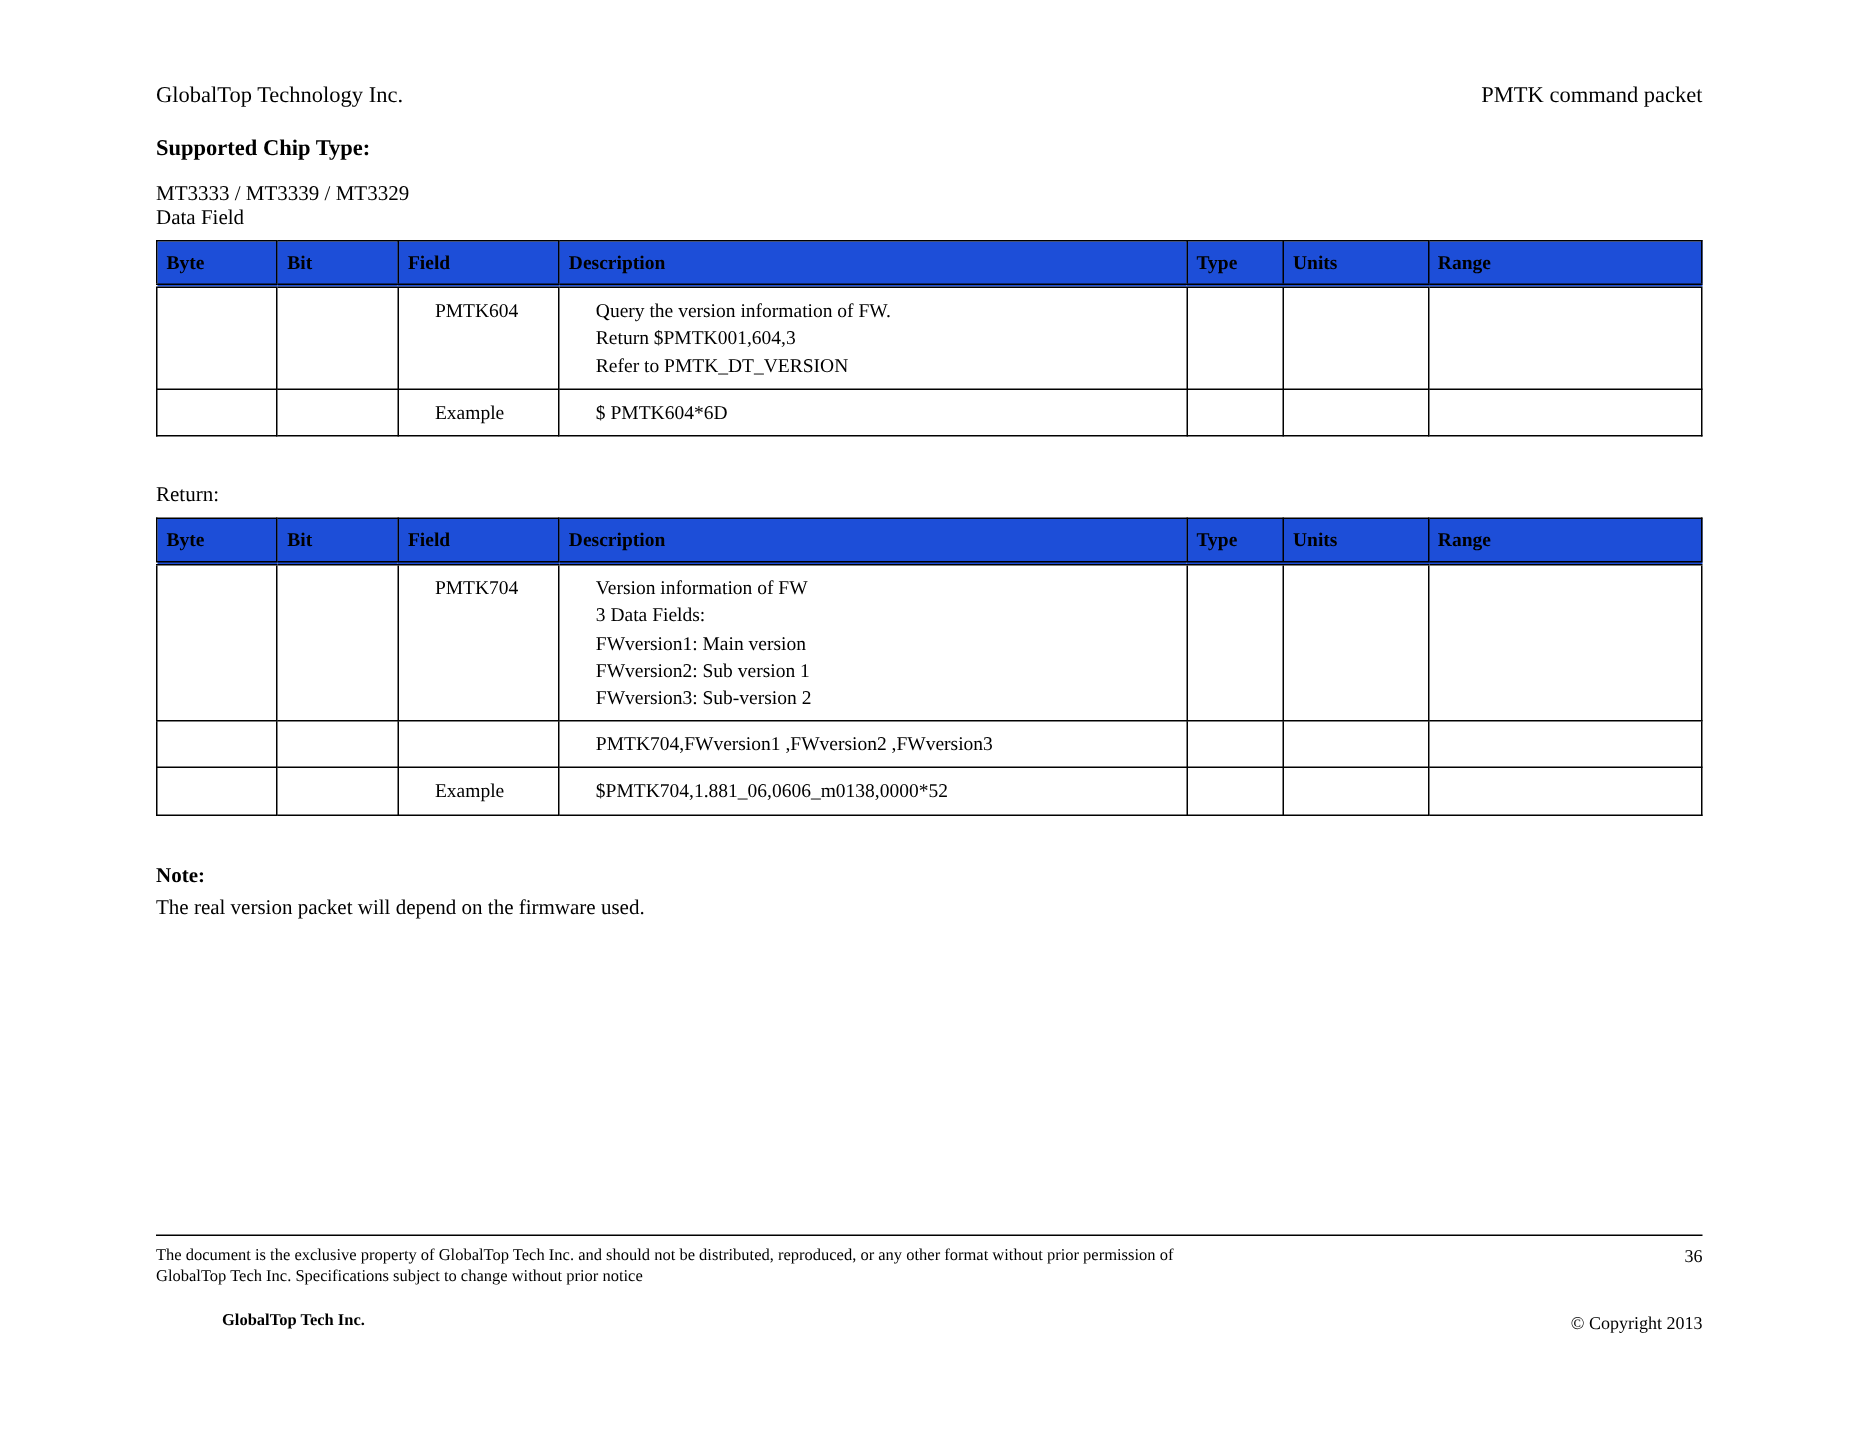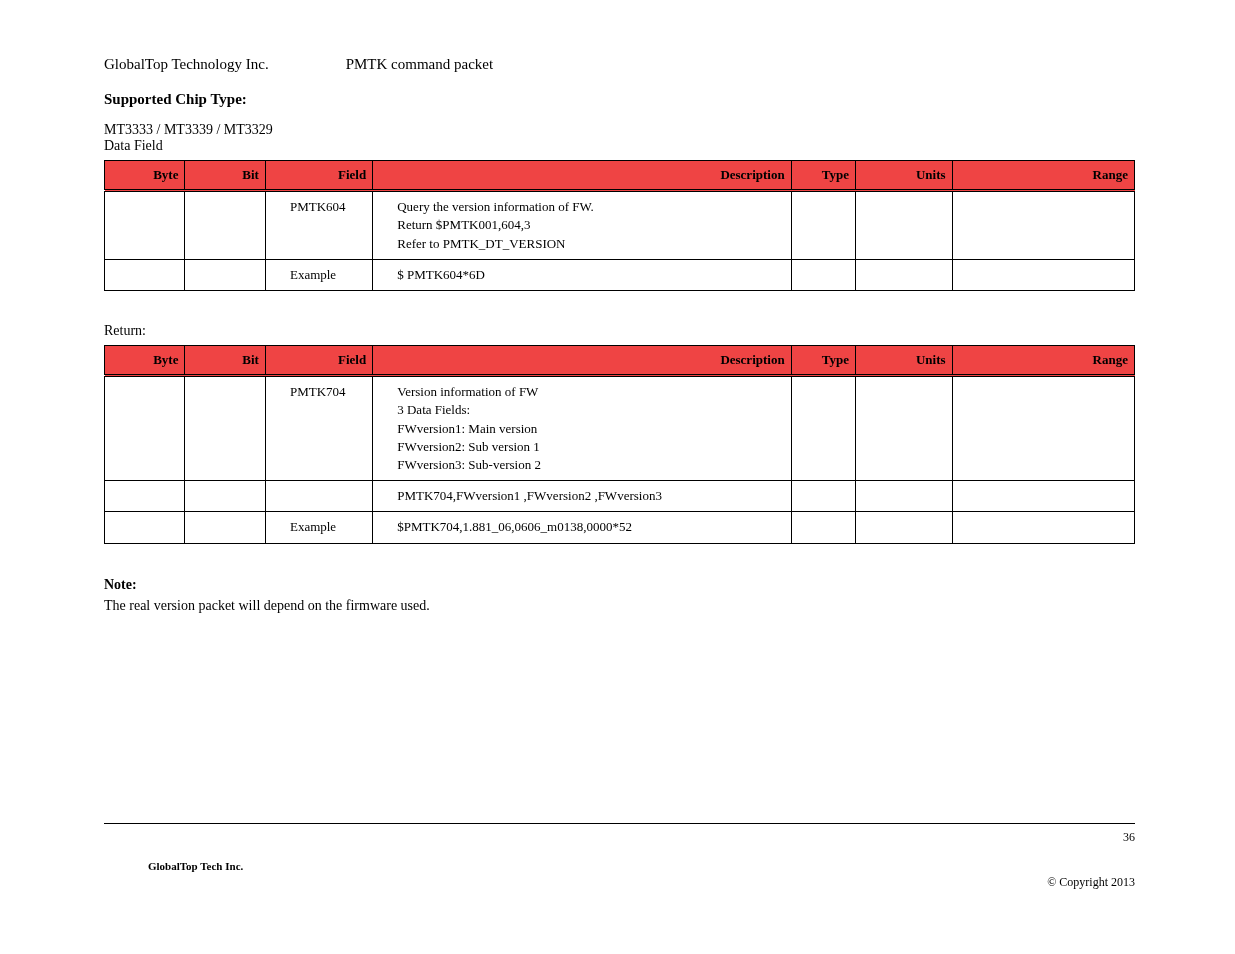--- a/index.html
+++ b/index.html
@@ -11,20 +11,21 @@
   }
   .page {
     position: relative;
     width: 1235px;
     height: 954px;
     box-sizing: border-box;
     padding: 56px 100px 0 104px;
   }
   .header-line {
     display: flex;
+    justify-content: space-between;
     align-items: baseline;
     font-size: 15px;
     margin-bottom: 18px;
     gap: 41px;
   }
   .header-right {
     text-align: right;
     margin-left: 36px;
   }
   .term-title {
@@ -33,23 +34,23 @@
     margin: 4px 0 14px 0;
   }
 
   table.spec {
     width: 100%;
     border-collapse: collapse;
     font-size: 13.5px;
     table-layout: fixed;
   }
   table.spec th {
-    background: #ef4444;
+    background: #1d4ed8;
     font-weight: bold;
-    text-align: right;
+    text-align: left;
     vertical-align: middle;
     padding: 6px 6px;
     border: 1px solid #000;
     font-size: 13px;
     line-height: 1.25;
   }
   table.spec td {
     border: 1px solid #000;
     padding: 6px 24px;
     vertical-align: top;
@@ -207,21 +208,21 @@
       </tbody>
   </table>
 
   <div class="notes">
     <div style="font-weight:bold;">Note:</div>
     <div>The real version packet will depend on the firmware used.</div>
   </div>
 
   <div class="footer">
     <div style="max-width:70%; font-size:11px; line-height:1.3;">
-      <br>
+      <span>The document is the exclusive property of GlobalTop Tech Inc. and should not be distributed, reproduced, or any other format without prior permission of GlobalTop Tech Inc. Specifications subject to change without prior notice</span><br>
       <br>
       <span style="font-weight:bold;margin-left:44px;">GlobalTop Tech Inc.</span>
     </div>
     <div style="text-align:right; font-size:12px;">
       <span>36</span><br><br><br>
       <span>© Copyright 2013</span>
     </div>
   </div>
 
 </div>

